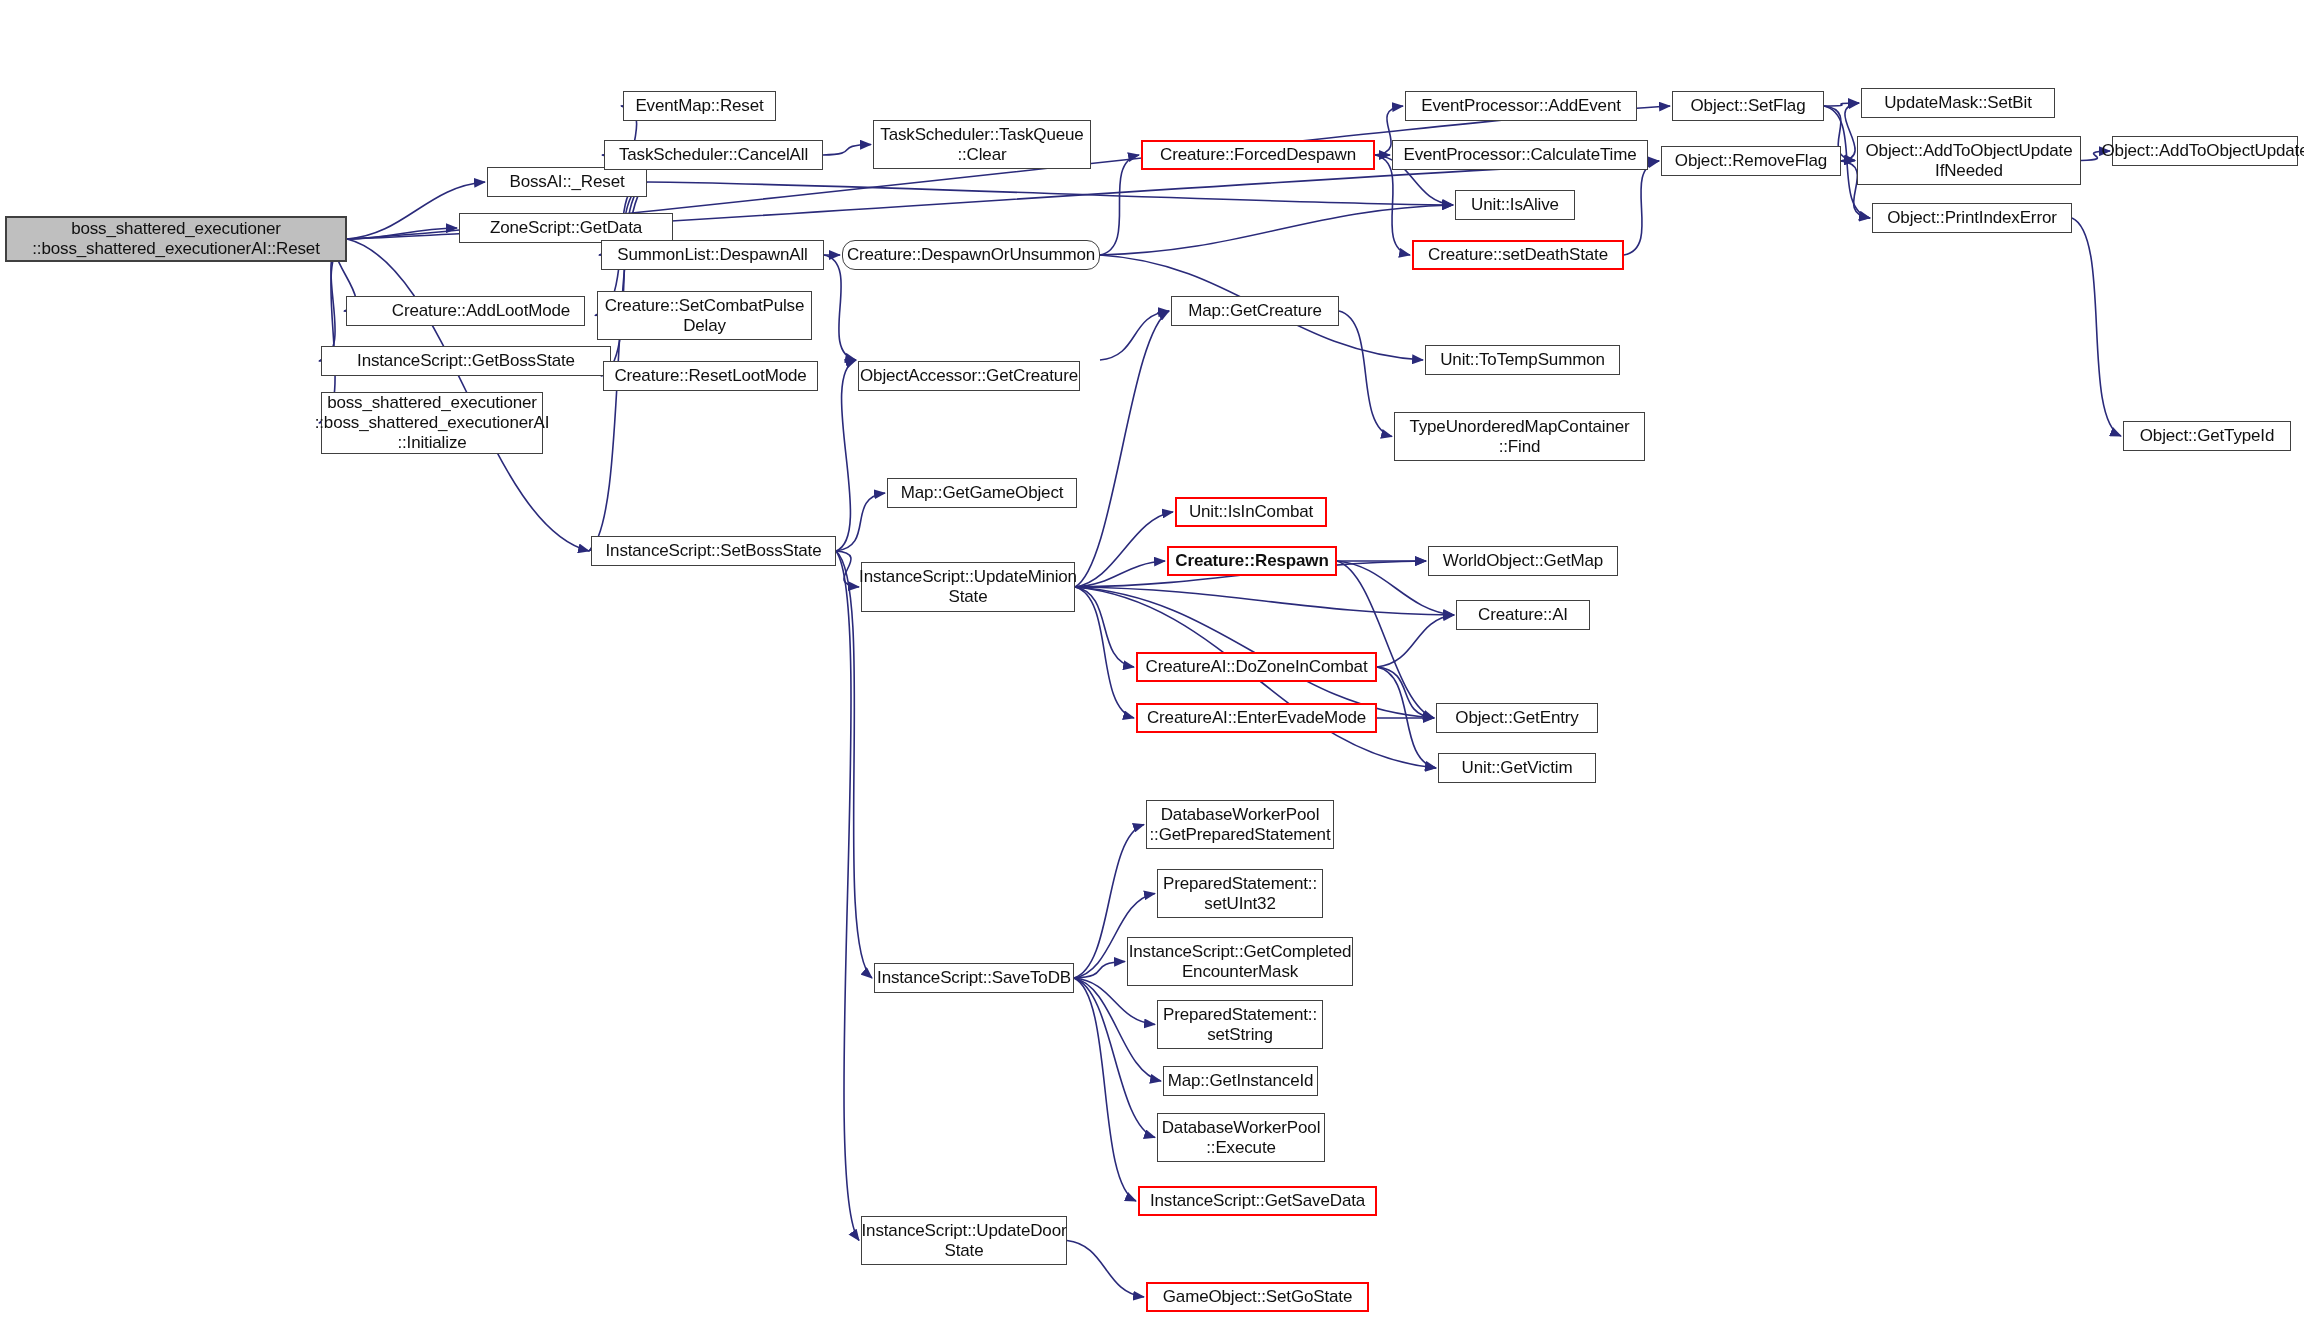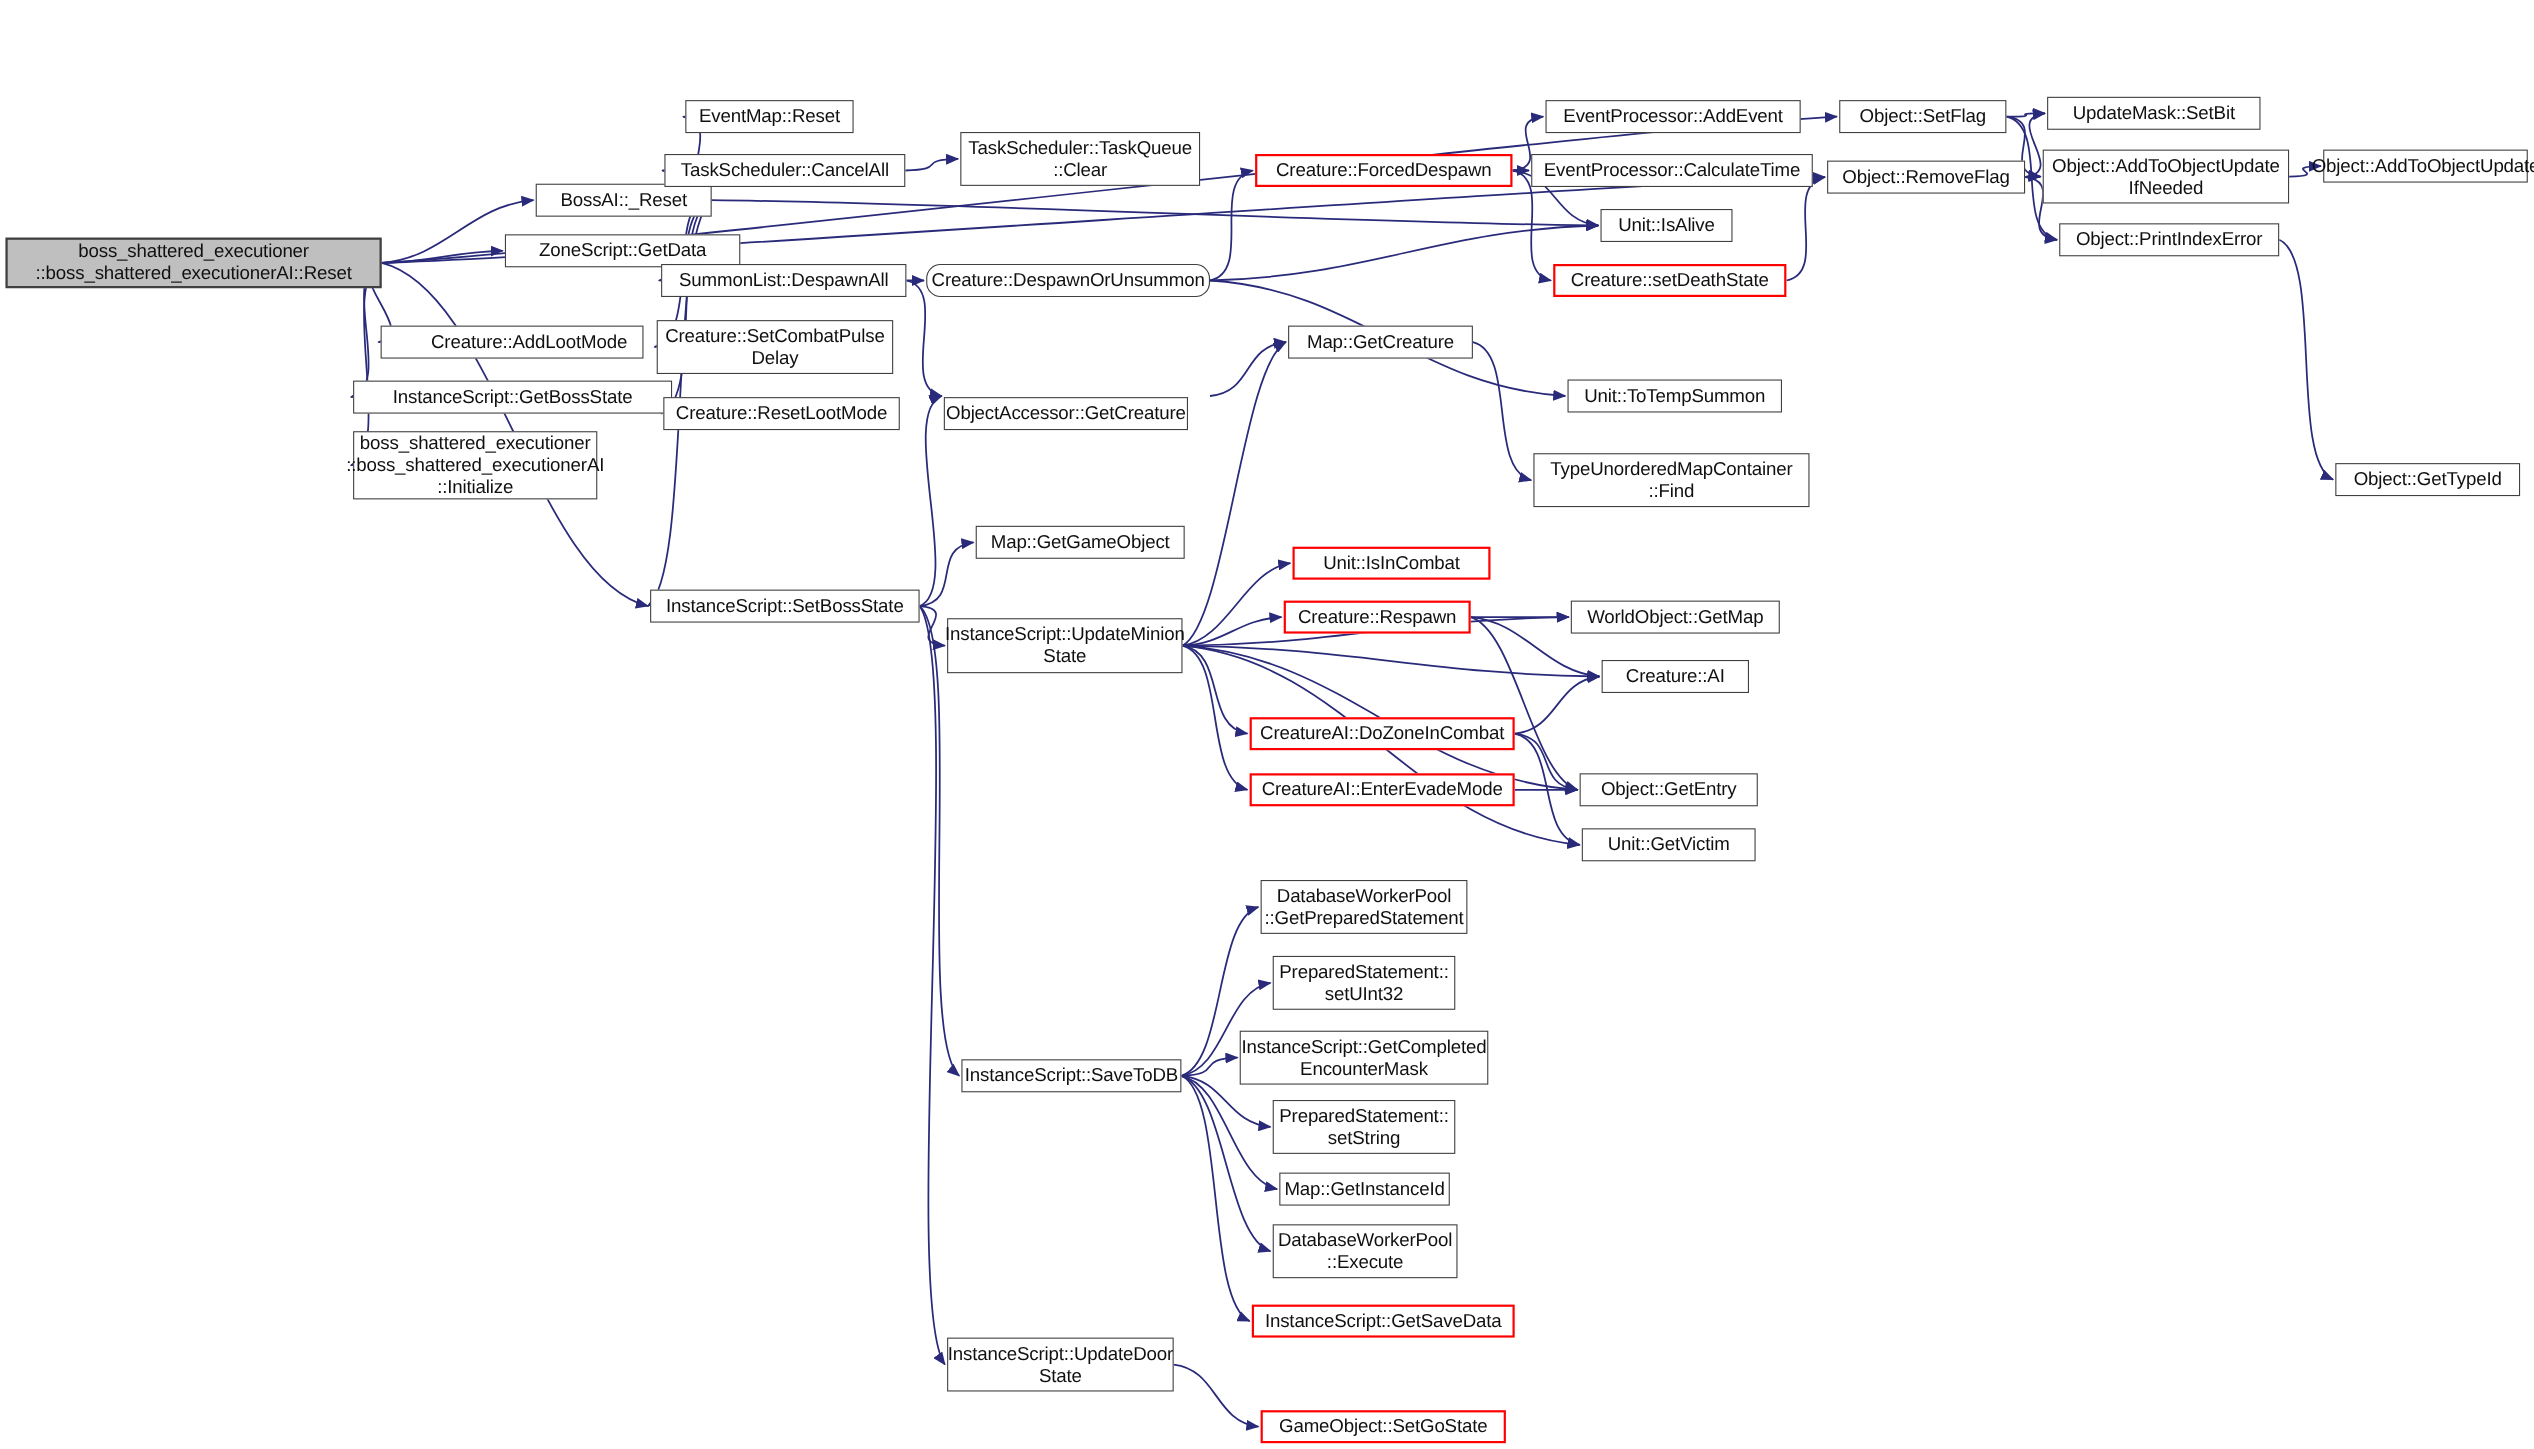--- a/index.html
+++ b/index.html
@@ -149,22 +149,22 @@
       <div class="node" style="left: 858px; top: 361px; width: 222px; height: 30px;"><span>ObjectAccessor::GetCreature</span></div>
       <div class="node" style="left: 887px; top: 478px; width: 190px; height: 30px;"><span>Map::GetGameObject</span></div>
       <div class="node" style="left: 591px; top: 536px; width: 245px; height: 30px;"><span>InstanceScript::SetBossState</span></div>
       <div class="node" style="left: 861px; top: 562px; width: 214px; height: 50px;"><span>InstanceScript::UpdateMinion
 State</span></div>
       <div class="node" style="left: 874px; top: 963px; width: 200px; height: 30px;"><span>InstanceScript::SaveToDB</span></div>
       <div class="node" style="left: 861px; top: 1216px; width: 206px; height: 49px;"><span>InstanceScript::UpdateDoor
 State</span></div>
       <div class="node red" style="left: 1141px; top: 140px; width: 234px; height: 30px;"><span>Creature::ForcedDespawn</span></div>
       <div class="node" style="left: 1171px; top: 296px; width: 168px; height: 30px;"><span>Map::GetCreature</span></div>
-      <div class="node red" style="left: 1175px; top: 497px; width: 180px; height: 30px;"><span>Unit::IsInCombat</span></div>
-      <div class="node red" style="left: 1167px; top: 546px; width: 170px; height: 30px;"><span>Creature::Respawn</span></div>
+      <div class="node red" style="left: 1175px; top: 497px; width: 152px; height: 30px;"><span>Unit::IsInCombat</span></div>
+      <div class="node red" style="left: 1167px; top: 546px; width: 170px; height: 30px; font-weight: bold;"><span>Creature::Respawn</span></div>
       <div class="node red" style="left: 1136px; top: 652px; width: 241px; height: 30px; text-align: right;"><span>CreatureAI::DoZoneInCombat</span></div>
       <div class="node red" style="left: 1136px; top: 703px; width: 241px; height: 30px;"><span>CreatureAI::EnterEvadeMode</span></div>
       <div class="node" style="left: 1146px; top: 800px; width: 188px; height: 49px;"><span>DatabaseWorkerPool
 ::GetPreparedStatement</span></div>
       <div class="node" style="left: 1157px; top: 869px; width: 166px; height: 49px;"><span>PreparedStatement::
 setUInt32</span></div>
       <div class="node" style="left: 1127px; top: 937px; width: 226px; height: 49px;"><span>InstanceScript::GetCompleted
 EncounterMask</span></div>
       <div class="node" style="left: 1157px; top: 1000px; width: 166px; height: 49px;"><span>PreparedStatement::
 setString</span></div>

